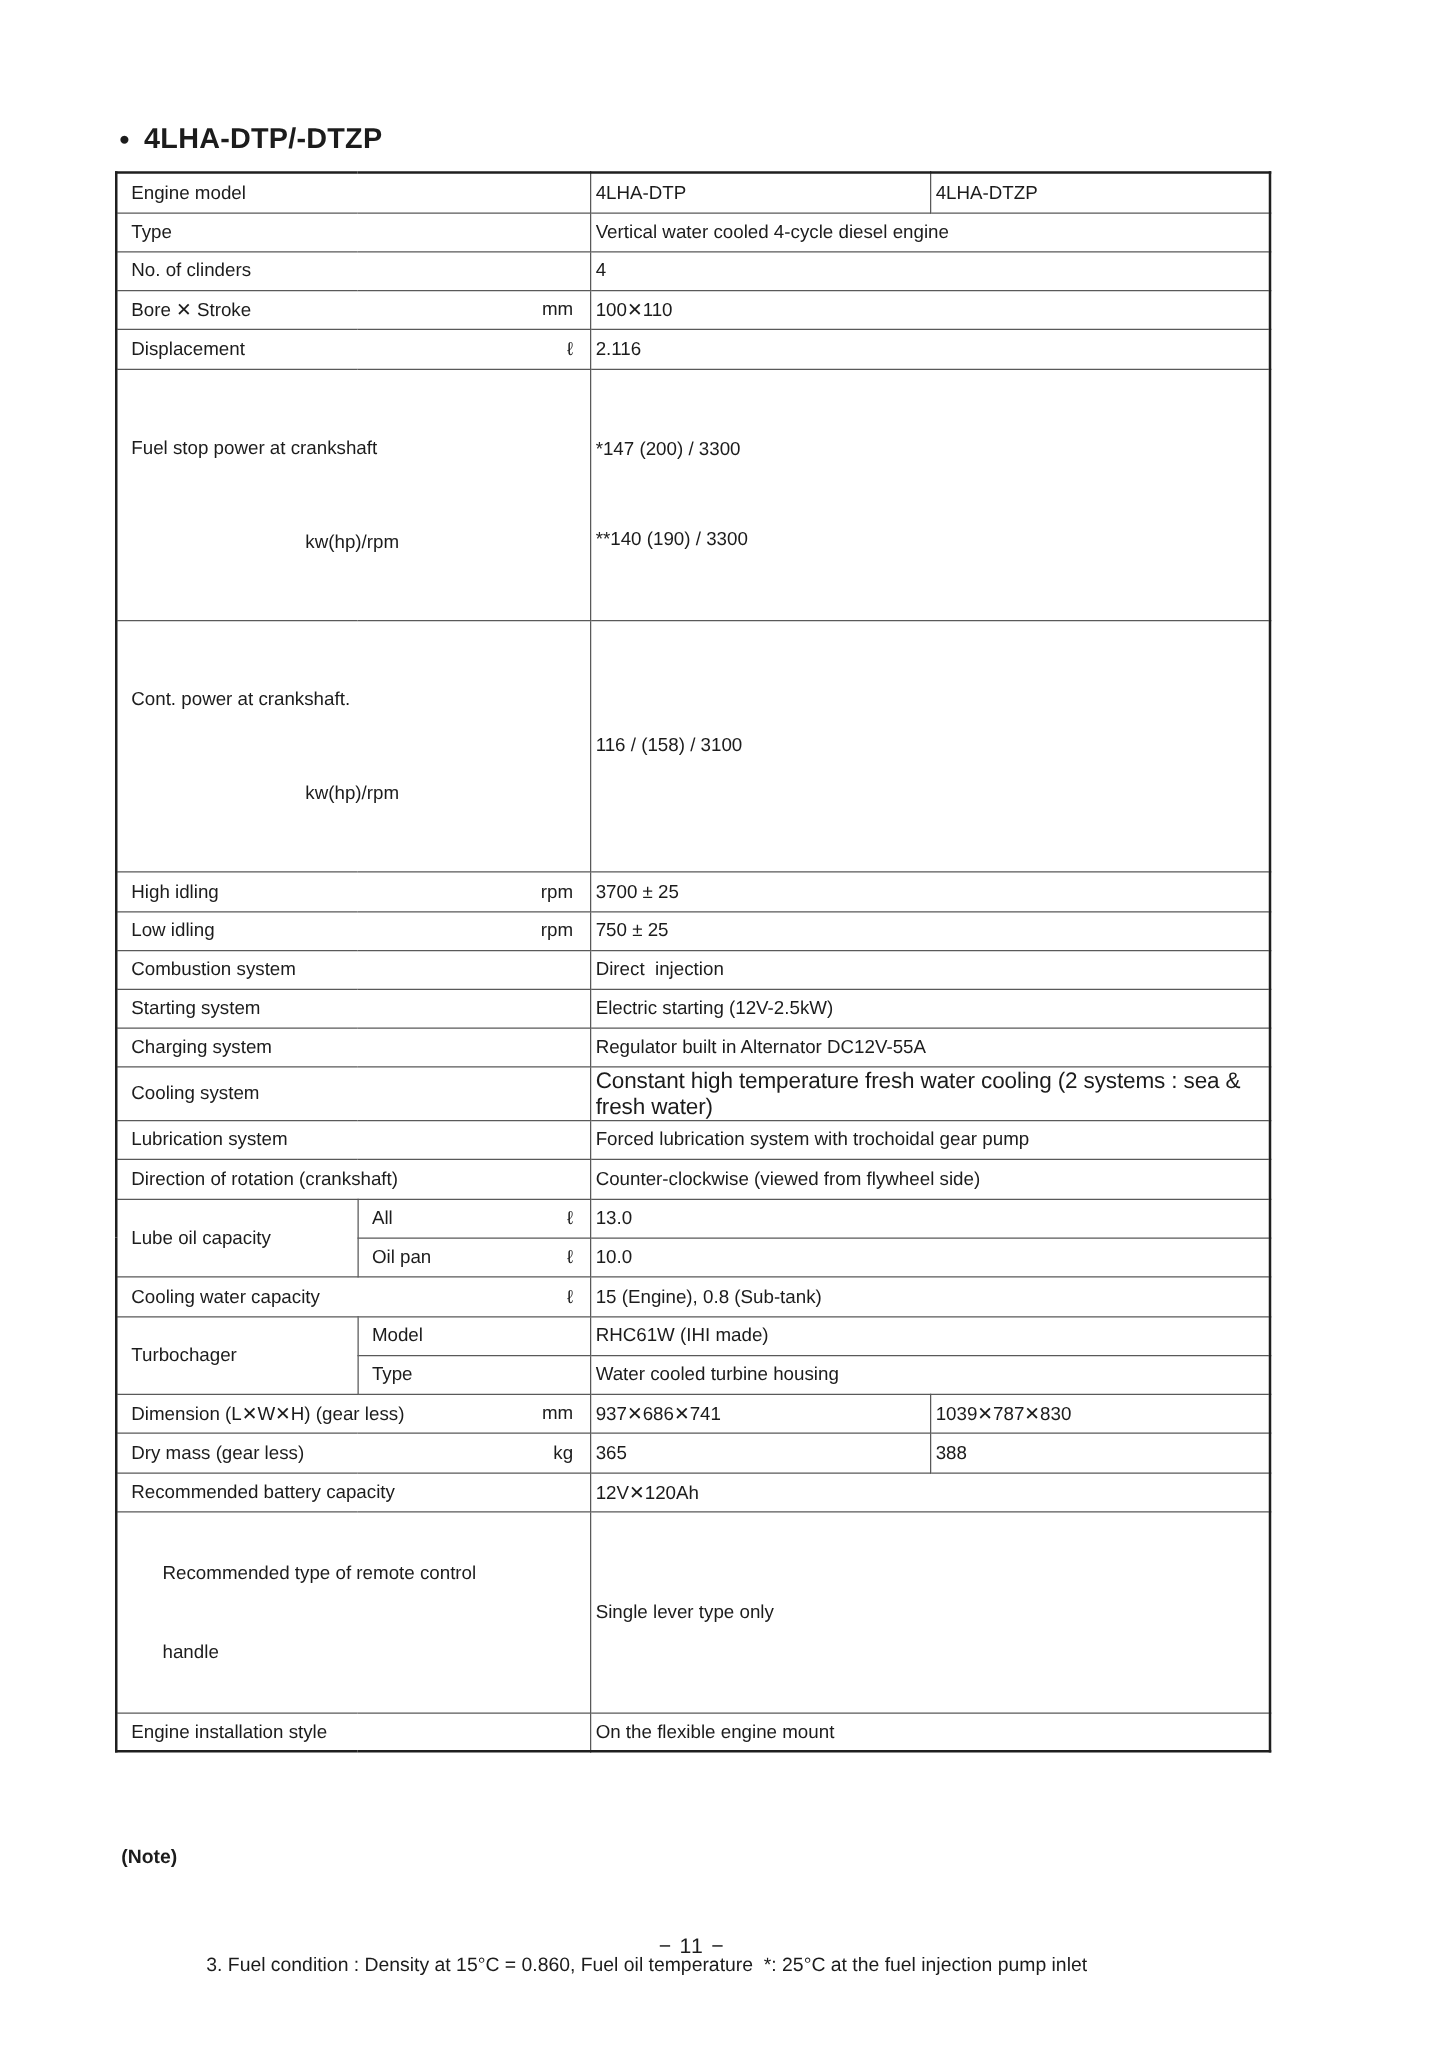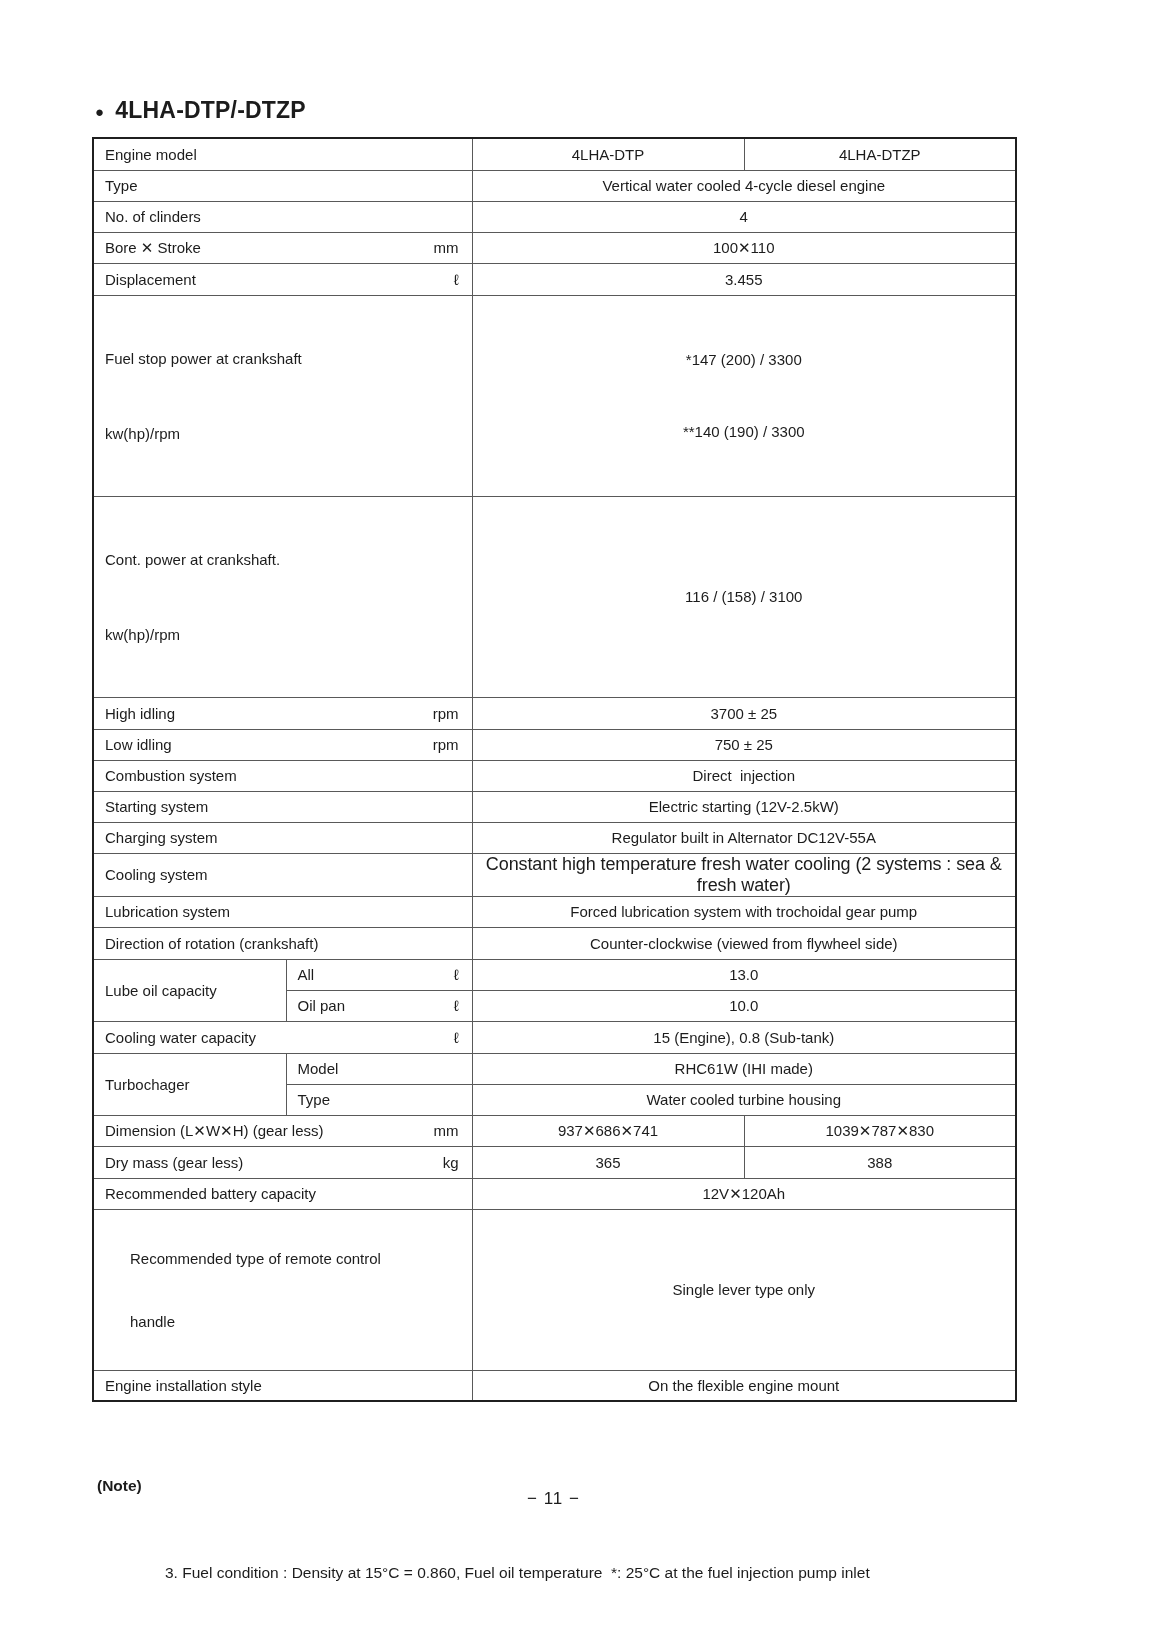--- a/index.html
+++ b/index.html
@@ -29,42 +29,42 @@
   }
   table.spec td {
     border:1px solid #595959;
     font-size:15px;
     vertical-align:middle;
     overflow:hidden;
     white-space:pre-wrap;
   }
   td.lbl { text-align:left; padding:0 0 0 11px; }
   td.lbl .u { float:right; padding-right:13px; }
-  td.lbl .u2 { text-align:left; padding-right:13px; }
-  td.val { text-align:center; padding:0 4px; }
+  td.lbl .u2 { text-align:center; padding-right:13px; }
+  td.val { text-align:left; padding:0 4px; }
   td.val.small { font-size:18px; letter-spacing:-0.1px; }
   .two-line { line-height:24px; }
   .lbl-two { line-height:25px; }
   .tall-lbl div { line-height:29px;margin-left:25px; }
   tr.r32 { height:32px; } tr.r31 { height:31px; }
   tr.r52 { height:52px; } tr.r59 { height:59px; }
   .bt2 td, td.bt2 { border-top:2px solid #2d2d2d; }
 
   .note {
     margin:11px 0 0 97px;
     font-size:15.5px; line-height:29px;
     white-space:pre-wrap;
   }
   .note-row1 { display:flex; }
   .note-label { font-weight:700; }
   .note-l2 { margin-left:68px; }
 
   .page-number {
     position:absolute;
-    top:1489px; left:92px; width:923px;
+    top:1547px; left:92px; width:923px;
     text-align:center;
     font-size:17px; letter-spacing:1px;
   }
 </style>
 </head>
 <body>
 
 <div class="page">
 
   <h1 class="sec-title first">
@@ -92,21 +92,21 @@
     <tr class="r31">
       <td class="lbl" colspan="2">No. of clinders</td>
       <td class="val" colspan="2">4</td>
     </tr>
     <tr class="r31">
       <td class="lbl" colspan="2"><span>Bore ✕ Stroke</span><span class="u">mm</span></td>
       <td class="val" colspan="2">100✕110</td>
     </tr>
     <tr class="r32">
       <td class="lbl" colspan="2"><span>Displacement</span><span class="u">ℓ</span></td>
-      <td class="val" colspan="2">3.455</td>
+      <td class="val" colspan="2">2.116</td>
     </tr>
     <tr class="r52">
       <td class="lbl lbl-two" colspan="2">
         <div>Fuel stop power at crankshaft</div>
         <div class="u2">kw(hp)/rpm</div>
       </td>
       <td class="val two-line" colspan="2">
         <div>*147 (200) / 3300</div>
         <div>**140 (190) / 3300</div>
       </td>

